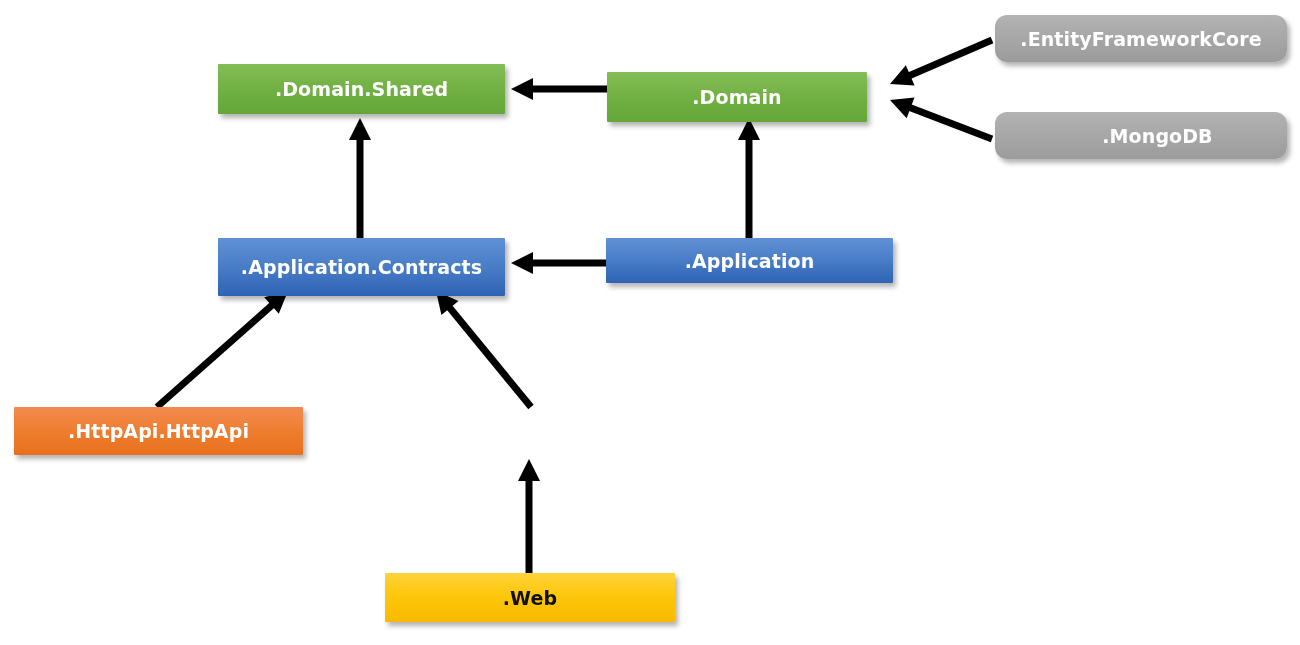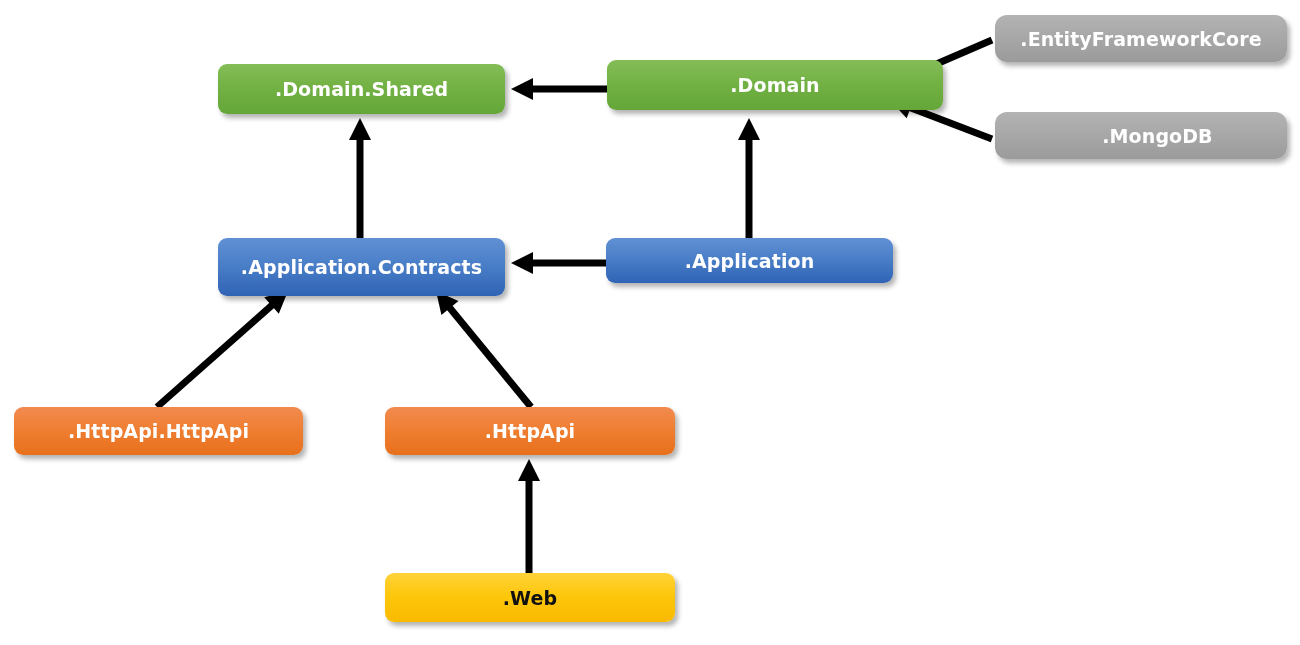--- a/index.html
+++ b/index.html
@@ -27,21 +27,21 @@
     position: absolute;
     display: flex;
     align-items: center;
     justify-content: center;
     box-sizing: border-box;
     color: #ffffff;
     font-weight: bold;
     font-size: 19px;
     letter-spacing: 0.1px;
     text-align: center;
-    border-radius: 9px;
+    border-radius: 1px;
     box-shadow: 3px 4px 5px rgba(0,0,0,0.30);
     z-index: 3;
     user-select: none;
   }
   .node-green {
     background: linear-gradient(to bottom, #84bd57 0%, #72b143 48%, #65a639 100%);
   }
   .node-blue {
     background: linear-gradient(to bottom, #6190d4 0%, #4a7fc8 45%, #2f63b5 100%);
   }
@@ -98,21 +98,21 @@
       <g>
         <line x1="529" y1="573" x2="529" y2="478" stroke="#000000" stroke-width="7" stroke-linecap="butt"></line>
         <polygon points="529,459 540,481 518,481" fill="#000000"></polygon>
       </g>
     </svg>
 
   <div class="node node-green" style="left:218px; top:64px; width:287px; height:50px;">
     <span>.Domain.Shared</span>
   </div>
 
-  <div class="node node-green" style="left:607px; top:60px; width:336px; height:50px;">
+  <div class="node node-green" style="left:607px; top:72px; width:260px; height:50px;">
     <span>.Domain</span>
   </div>
 
   <div class="node node-gray" style="left:995px; top:15px; width:292px; height:47px;">
     <span>.EntityFrameworkCore</span>
   </div>
 
   <div class="node node-gray" style="left:995px; top:112px; width:292px; height:47px;padding-left:33px;">
     <span>.MongoDB</span>
   </div>
@@ -122,21 +122,18 @@
   </div>
 
   <div class="node node-blue" style="left:606px; top:238px; width:287px; height:45px;">
     <span>.Application</span>
   </div>
 
   <div class="node node-orange" style="left:14px; top:407px; width:289px; height:48px;">
     <span>.HttpApi.HttpApi</span>
   </div>
 
-  <div class="node node-orange" style="left:385px; top:407px; width:290px; height:48px;">
-    <span>.HttpApi</span>
-  </div>
 
   <div class="node node-yellow" style="left:385px; top:573px; width:290px; height:49px;">
     <span>.Web</span>
   </div>
 
 </div>
 
 </body></html>

